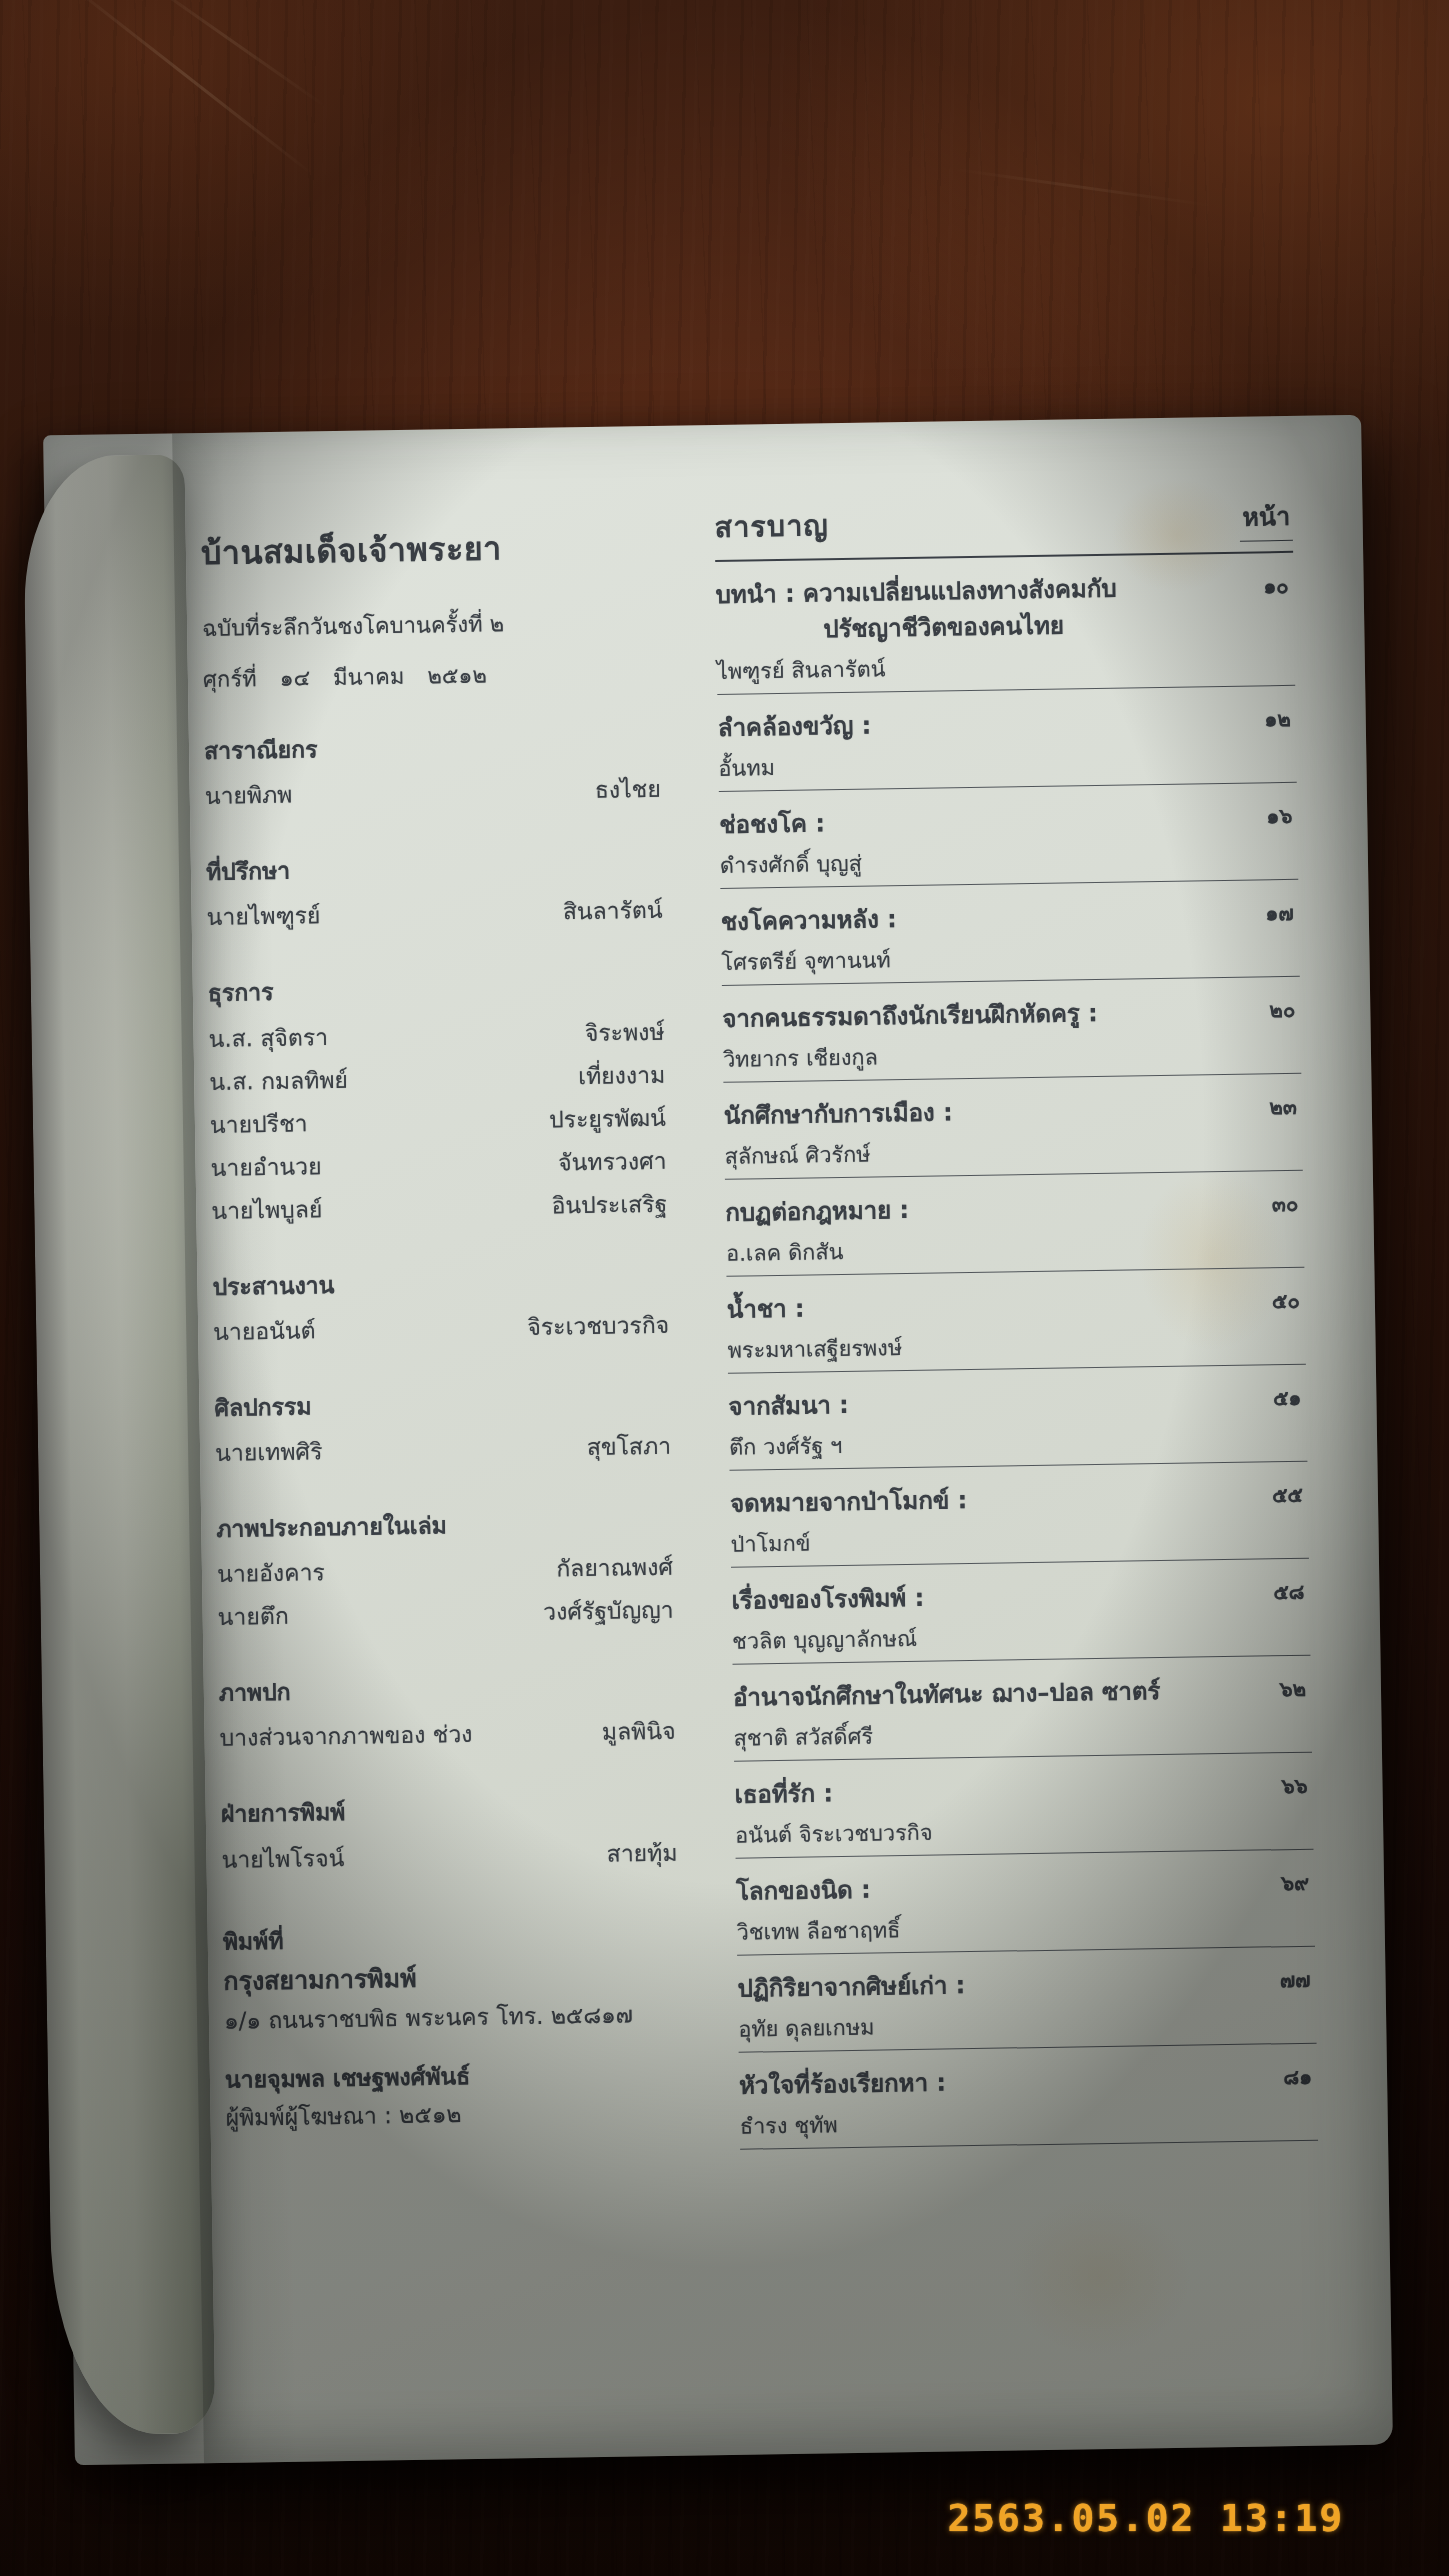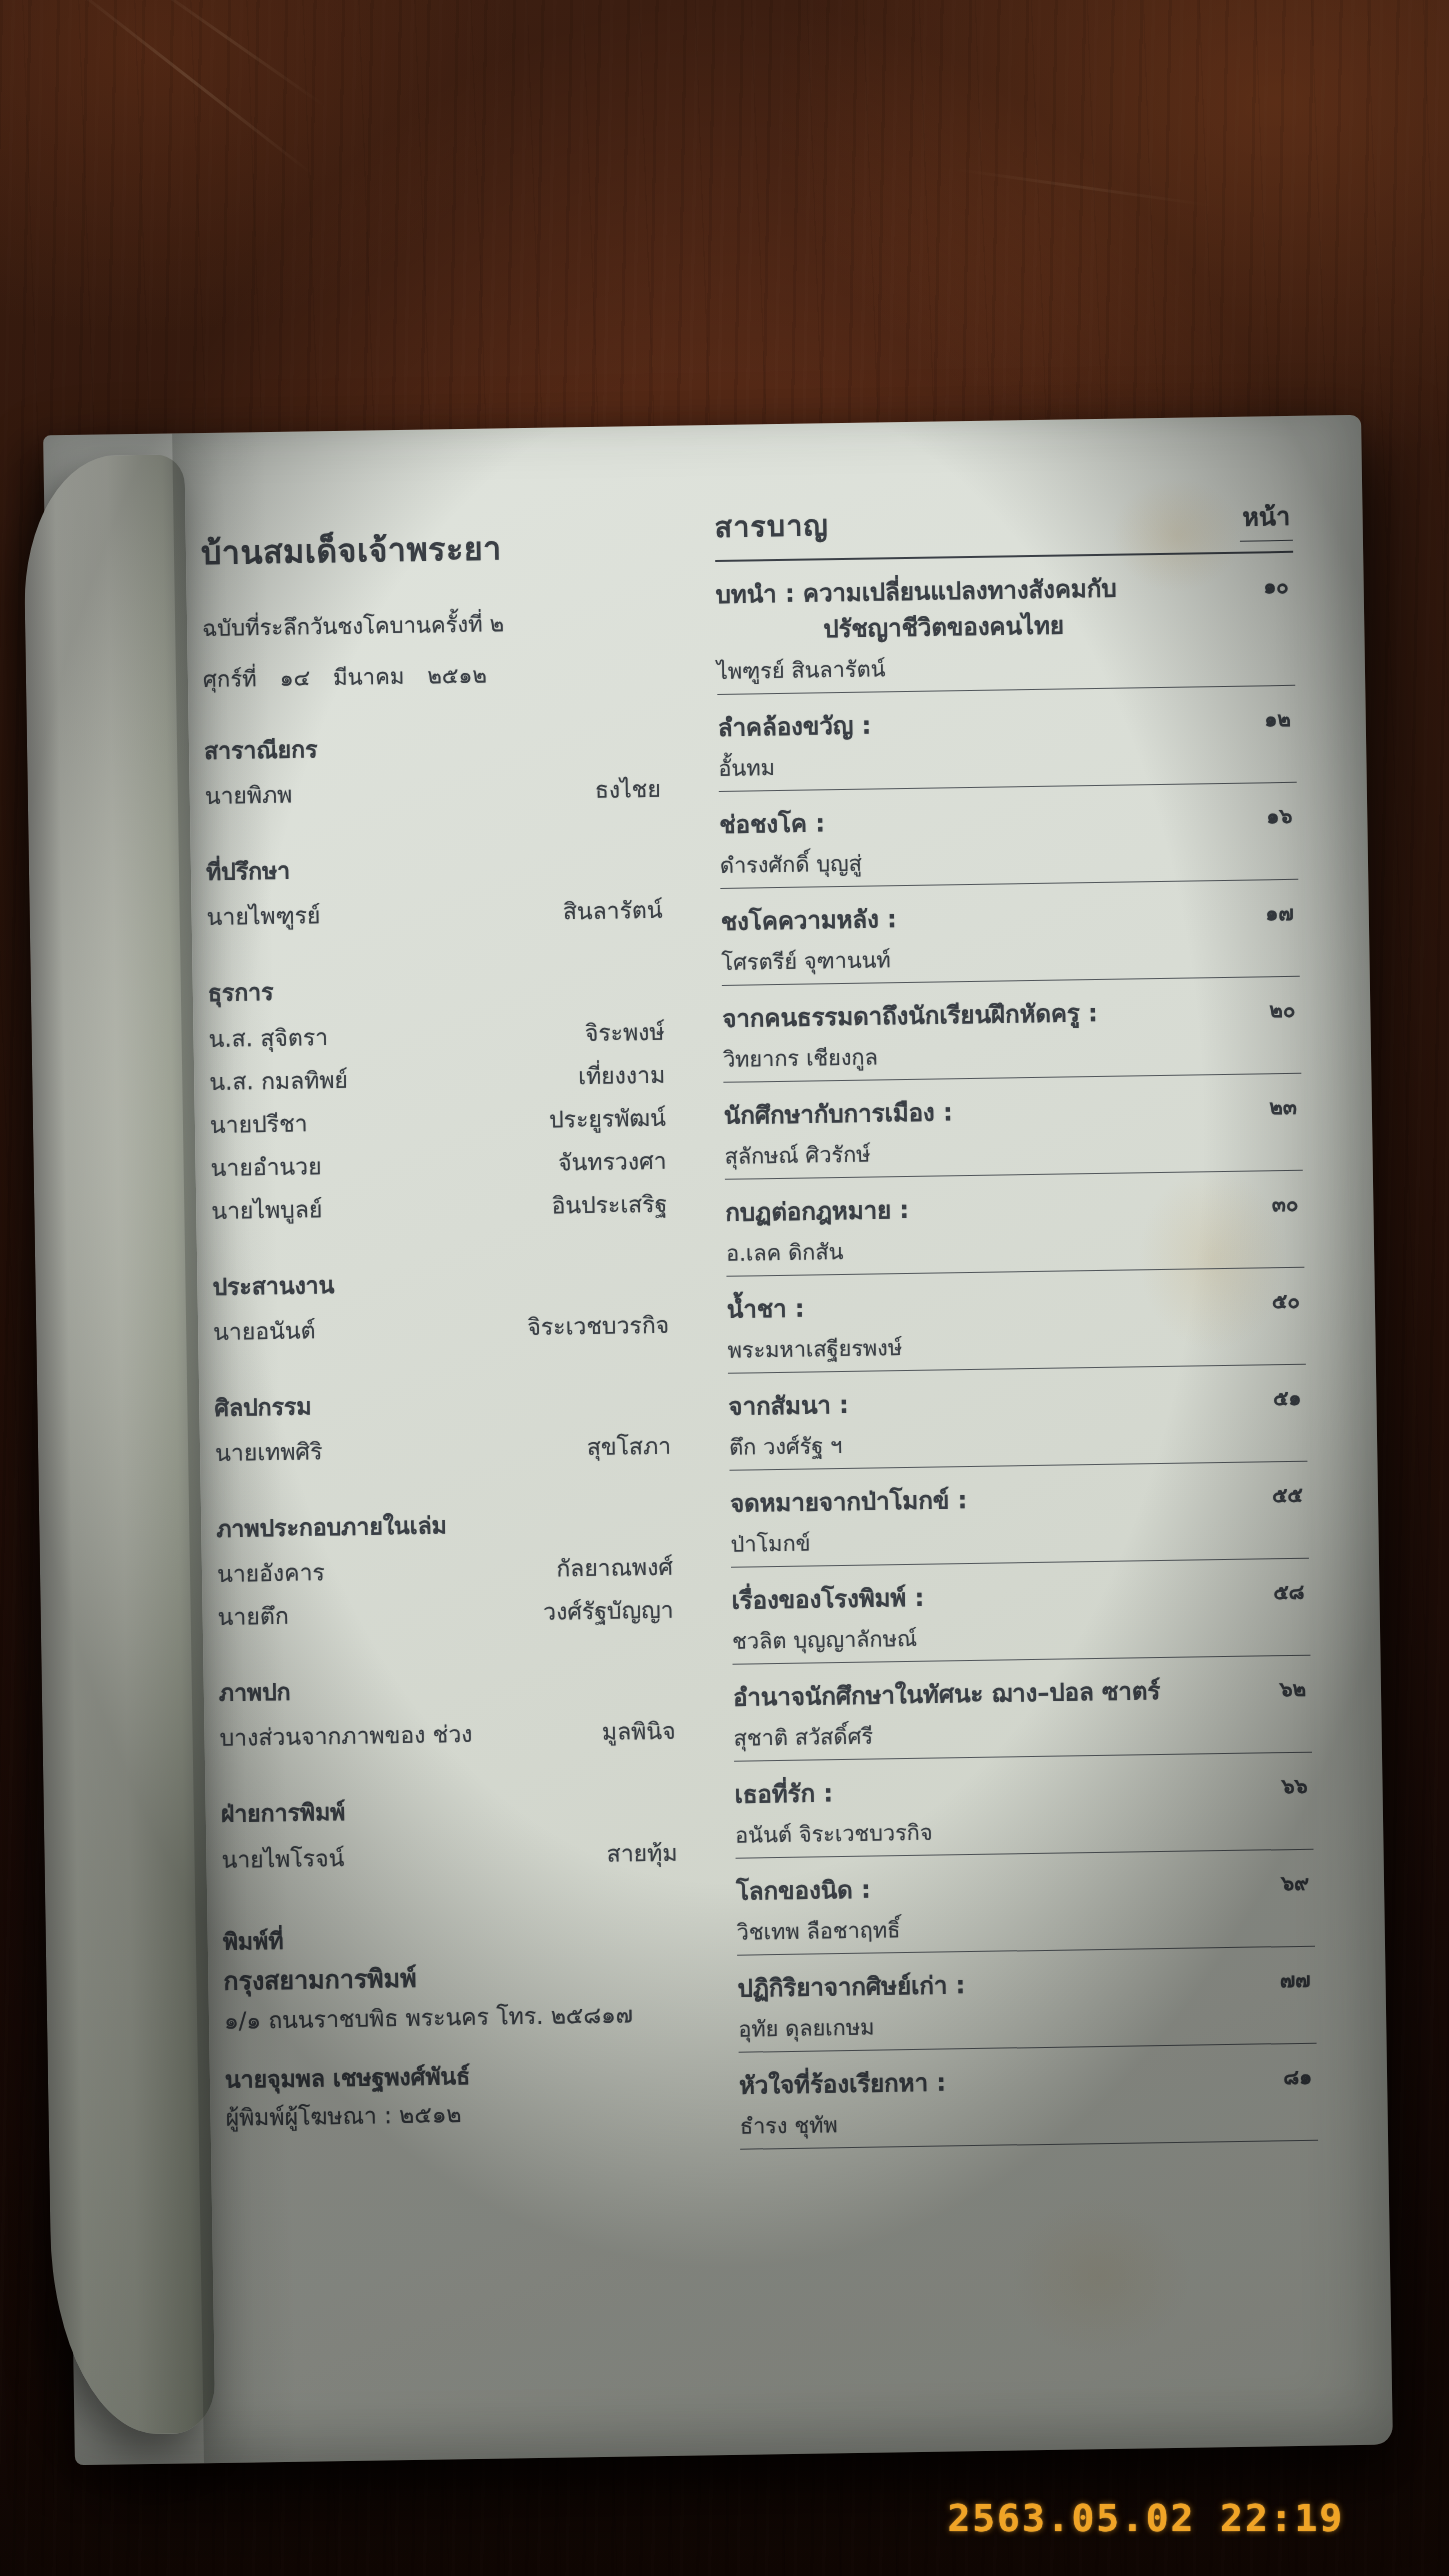--- a/index.html
+++ b/index.html
@@ -288,15 +288,15 @@
               <div class="toc-author">ธำรง ชุทัพ</div>
               <span class="toc-page">๘๑</span>
             </div>
           </div>
       </div>
 
     </div>
   </div>
 
   <div class="vignette"></div>
-  <div class="timestamp">2563.05.02 22:19</div>
+  <div class="timestamp">2563.05.02 13:19</div>
 </div>
 
 
 </body></html>

